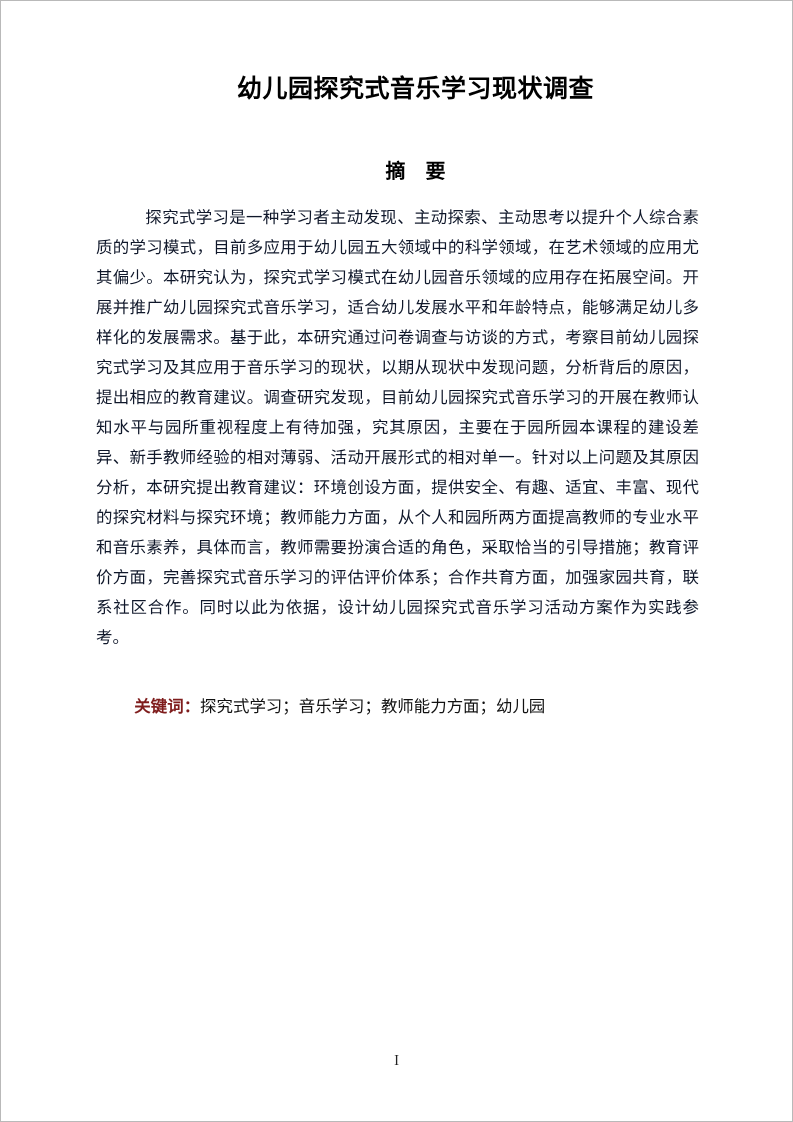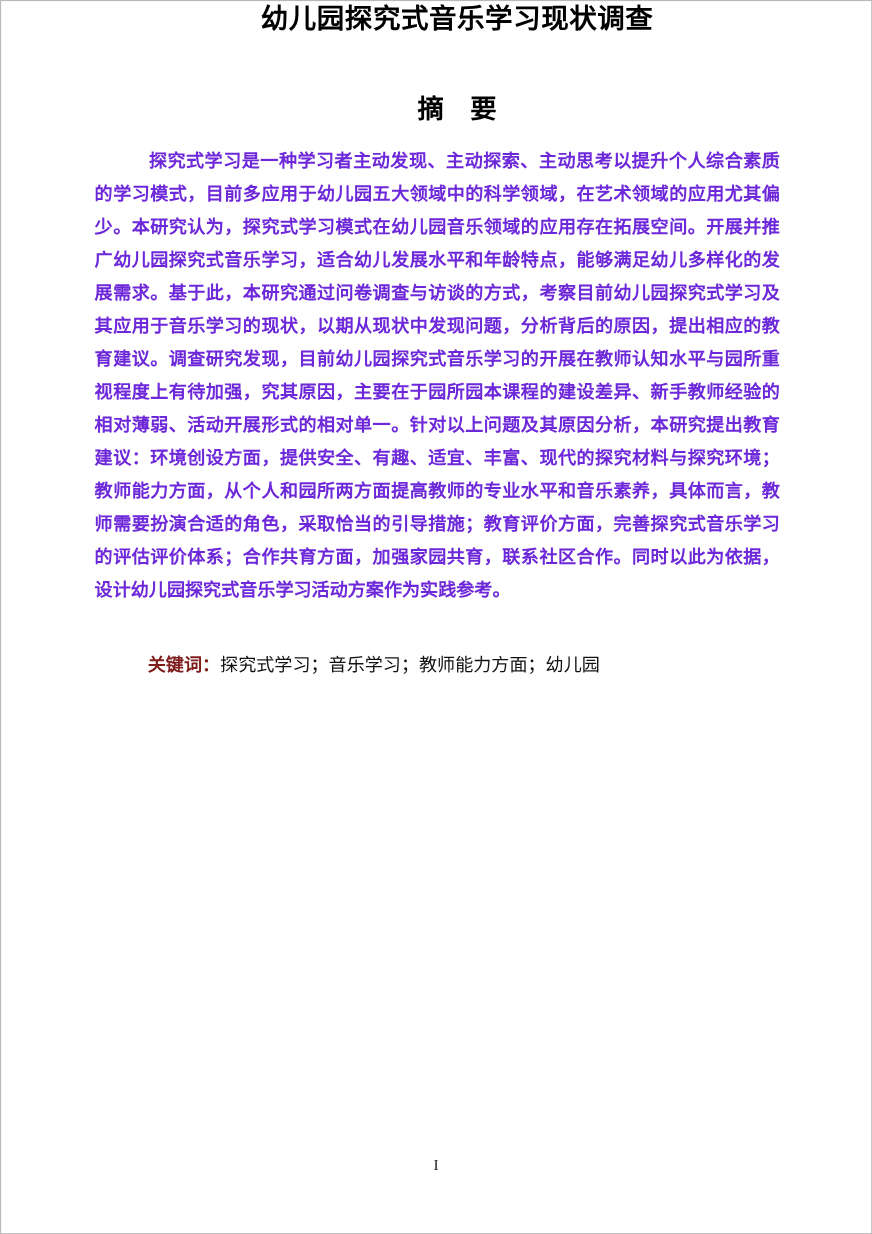--- a/index.html
+++ b/index.html
@@ -22,48 +22,48 @@
   .content {
     padding: 0 83px 0 85px;
   }
   
   .shift {
     position: relative;
     left: 18px;
   }
   .doc-title {
     margin: 0;
+    padding-top: 71px;
     text-align: center;
     font-family: "Liberation Sans", sans-serif;
     font-weight: bold;
     font-size: 25px;
     line-height: 34px;
     letter-spacing: 0.5px;
     color: #000000;
   }
   .abstract-heading {
     margin: 0;
     margin-top: 55px;
     text-align: center;
     font-family: "Liberation Sans", sans-serif;
     font-weight: bold;
-    font-size: 24px;
+    font-size: 20px;
     line-height: 22px;
     color: #000000;
   }
   .abstract-body {
-    margin: 1px;
+    margin: 11px;
     margin-top: 21px;
     font-size: 16.45px;
     line-height: 30px;
     text-align: justify;
     text-justify: inter-ideograph;
     text-indent: 3em;
-    color: #6d28d9;
-    font-weight: bold;
+    color: #0f172a;
   }
   .keywords-line {
     margin: 0;
     margin-top: 38px;
     font-size: 16.45px;
     line-height: 30px;
     text-indent: 3em;
     color: #111111;
   }
   .keywords-label {

